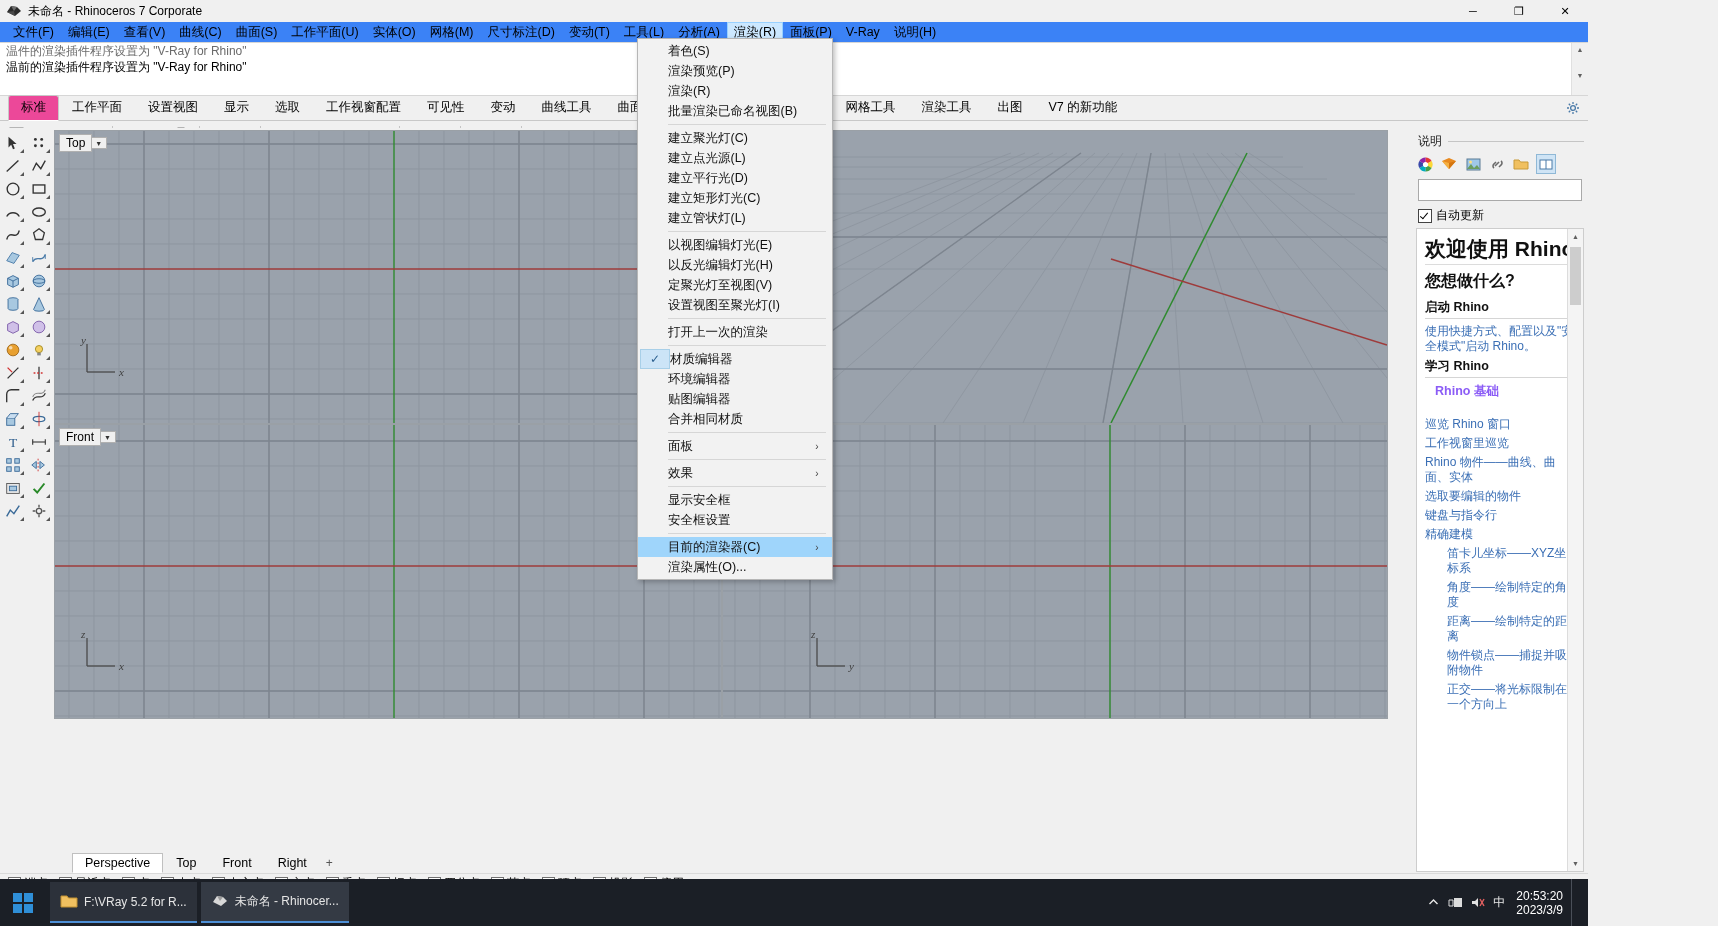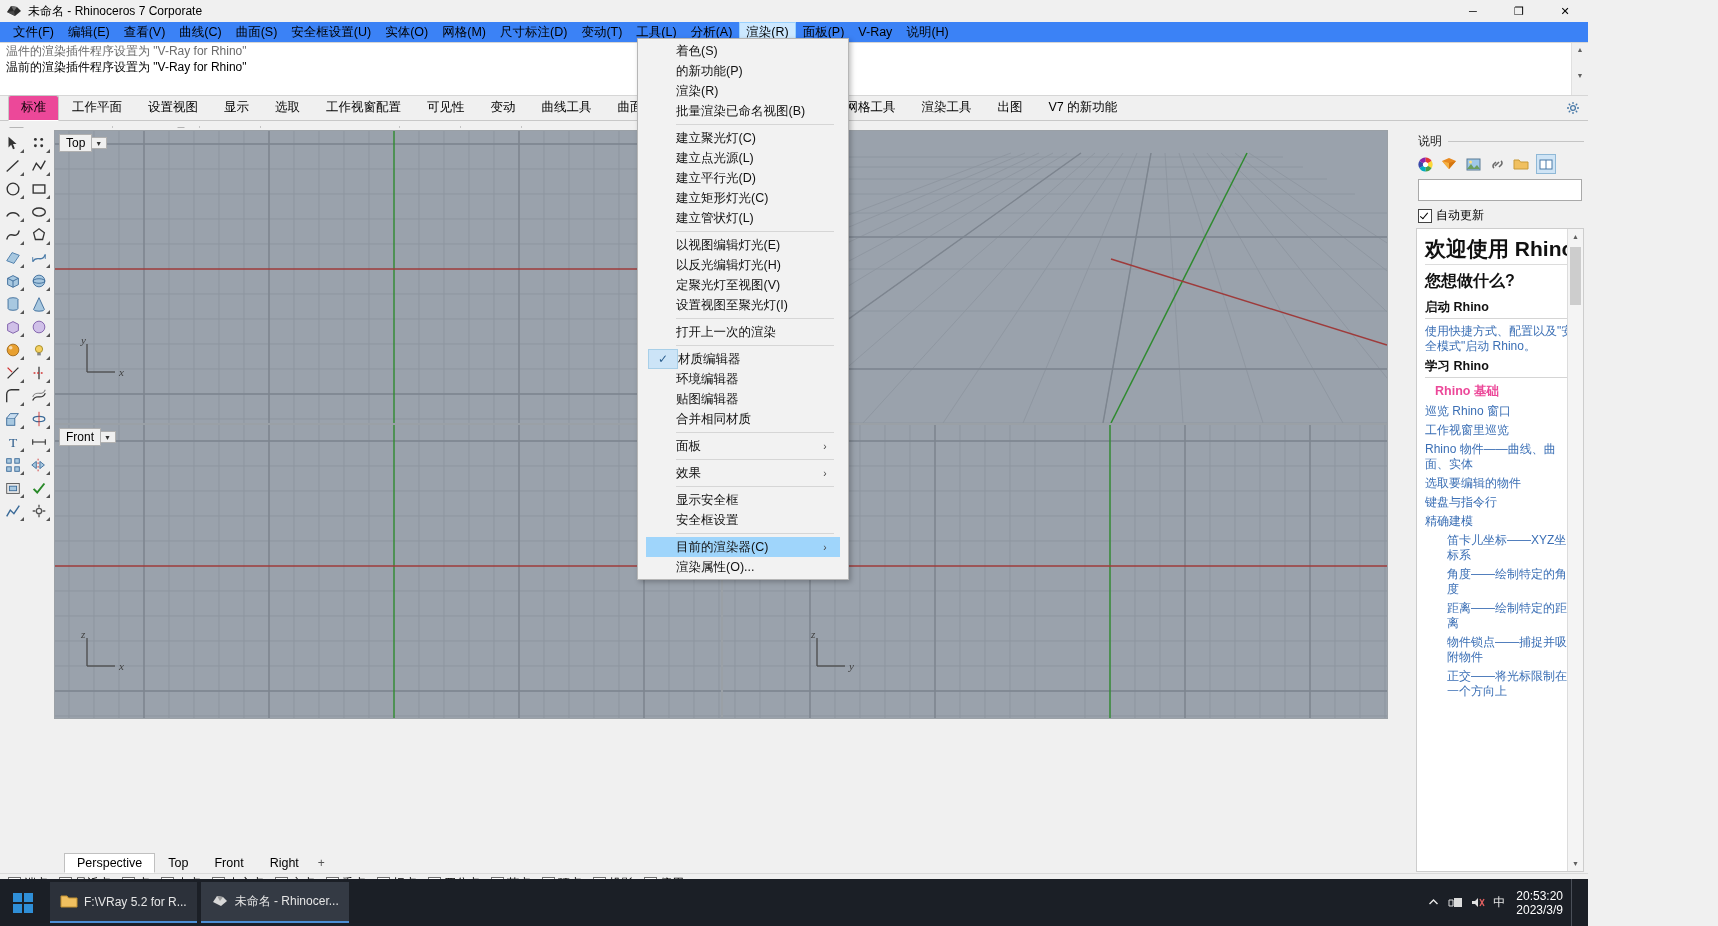--- a/index.html
+++ b/index.html
@@ -74,21 +74,21 @@
   .rp-search{margin:2px 6px 4px 8px;height:20px;background:#fff;border:1px solid #a9a9a9;}
   .rp-auto{display:flex;align-items:center;font-size:12px;color:#000;padding:2px 0 4px 8px;}
   .rp-auto .cb{width:12px;height:12px;border:1px solid #444;background:#fff;margin-right:4px;position:relative;}
   .rp-auto .cb:after{content:"";position:absolute;left:3px;top:1px;width:3px;height:7px;border:solid #000;border-width:0 1.6px 1.6px 0;transform:rotate(40deg);}
   .rp-body{flex:1;background:#fff;border:1px solid #cdcdcd;margin:0 4px 2px 6px;overflow:hidden;padding:6px 8px 0 8px;position:relative;}
   .rp-h1{font-size:21px;font-weight:bold;line-height:23px;color:#111;margin:2px 0 3px 0;}
   .rp-hr{height:1px;background:#dcdcdc;margin:4px 0 6px 0;}
   .rp-h2{font-size:16px;font-weight:bold;color:#111;margin:6px 0 7px 0;}
   .rp-h3{font-size:12.5px;font-weight:bold;color:#111;border-bottom:1px solid #d5d5d5;padding-bottom:2px;margin:3px 0 5px 0;}
   .rp-link{color:#3b6fb5;font-size:12px;line-height:15px;margin:2px 0 4px 0;cursor:pointer;}
-  .rp-bold{font-weight:bold;color:#ec4899;font-size:12.5px;margin:5px 0 4px 10px;}
+  .rp-bold{font-weight:bold;color:#8b5cf6;font-size:12.5px;margin:5px 0 17px 10px;}
   .rp-indent2{margin-left:22px;}
   .rp-scroll{position:absolute;right:0;top:0;width:15px;bottom:0;background:#f4f4f4;border-left:1px solid #dcdcdc;}
   .rp-scroll .thumb{position:absolute;top:18px;left:2px;width:11px;height:58px;background:#cdcdcd;}
   .rp-scroll .arr{width:15px;height:15px;display:flex;align-items:center;justify-content:center;font-size:7px;color:#606060;}
   .rp-scroll .arr.bot{position:absolute;bottom:0;}
 
   
   .osnap{position:absolute;left:0;right:0;bottom:33px;height:19px;background:#f0f0f0;display:flex;align-items:center;padding-left:8px;border-top:1px solid #dadada;}
   .osnap-item{display:flex;align-items:center;font-size:12px;margin-right:11px;color:#000;}
   .osnap-item .cb{width:11px;height:11px;border:1px solid #707070;background:#fff;margin-right:3px;}
@@ -102,21 +102,21 @@
   .tb-item{height:39px;display:flex;align-items:center;padding:0 10px;margin-left:4px;color:#e6e6e6;font-size:12px;background:#2c313a;border-bottom:2px solid #4d8fd6;max-width:150px;}
   .tb-item.alt{background:#343a44;}
   .tb-item .ic{width:18px;height:18px;margin-right:6px;flex:none;}
   .tb-item .tx{overflow:hidden;text-overflow:ellipsis;white-space:nowrap;}
   .tb-right{margin-left:auto;display:flex;align-items:center;color:#fff;padding-right:8px;}
   .tray-ic{width:22px;height:47px;display:flex;align-items:center;justify-content:center;font-size:12px;color:#e8e8e8;}
   .clock{font-size:12px;line-height:14px;text-align:right;padding:0 8px 0 6px;color:#fff;}
   .tb-show{width:8px;height:47px;border-left:1px solid #4a4f58;}
 
   
-  .dropdown{position:absolute;background:#f2f2f2;border:1px solid #b6b6b6;box-shadow:2px 2px 5px rgba(0,0,0,.25);z-index:100;padding:2px 8px;}
+  .dropdown{position:absolute;background:#f2f2f2;border:1px solid #b6b6b6;box-shadow:2px 2px 5px rgba(0,0,0,.25);z-index:100;padding:2px 0;}
   .mi{display:flex;align-items:center;height:20px;font-size:12.5px;padding:0 8px 0 0;white-space:nowrap;color:#111;}
   .mi .gut{width:30px;flex:none;display:flex;align-items:center;justify-content:center;}
   .mi .lab{flex:1;}
   .mi .arr{width:14px;text-align:center;color:#444;font-size:10px;}
   .mi.hl{background:#9fd5fb;}
   .mi .gut.chkbox{width:28px;height:18px;margin-left:2px;background:#cce4f7;border:1px solid #a8cfe8;display:flex;align-items:center;justify-content:center;}
   .msep{height:1px;background:#d6d6d6;margin:3px 6px 3px 30px;}
   .radio-dot{width:5px;height:5px;border-radius:50%;background:#111;}
   .chkmark{color:#2b5f8f;font-size:12px;}
 </style>
@@ -140,21 +140,21 @@
       <div class="win-btn close">✕</div>
     </div>
   </div>
 
   <div class="menubar" id="menubar">
       <div class="menu-item">文件(F)</div>
       <div class="menu-item">编辑(E)</div>
       <div class="menu-item">查看(V)</div>
       <div class="menu-item">曲线(C)</div>
       <div class="menu-item">曲面(S)</div>
-      <div class="menu-item">安全框设置(U)</div>
+      <div class="menu-item">工作平面(U)</div>
       <div class="menu-item">实体(O)</div>
       <div class="menu-item">网格(M)</div>
       <div class="menu-item">尺寸标注(D)</div>
       <div class="menu-item">变动(T)</div>
       <div class="menu-item">工具(L)</div>
       <div class="menu-item">分析(A)</div>
       <div class="menu-item open">渲染(R)</div>
       <div class="menu-item">面板(P)</div>
       <div class="menu-item">V-Ray</div>
       <div class="menu-item">说明(H)</div>
@@ -979,21 +979,21 @@
           </div>
         <div class="rp-scroll">
           <div class="arr">▲</div>
           <div class="thumb"></div>
           <div class="arr bot">▼</div>
         </div>
       </div>
     </div>
   </div>
 
-  <div class="vptabs" id="vptabs" style="bottom:52px;left:56px;right:178px;align-items:center;">
+  <div class="vptabs" id="vptabs" style="bottom:52px;left:64px;right:178px;align-items:center;">
       <div class="vptab active">Perspective</div>
       <div class="vptab">Top</div>
       <div class="vptab">Front</div>
       <div class="vptab">Right</div>
       <div class="vptab-plus">+</div>
     </div>
 
   <div class="osnap" id="osnapbar">
       <div class="osnap-item">
         <span class="cb"></span>
@@ -1106,21 +1106,21 @@
   </div>
 
   <div class="dropdown" id="render-menu" style="left:637px;top:38px;width:194px;">
       <div class="mi">
         <span class="gut"></span>
         <span class="lab">着色(S)</span>
         <span class="arr"></span>
       </div>
       <div class="mi">
         <span class="gut"></span>
-        <span class="lab">的新功能(P)</span>
+        <span class="lab">渲染预览(P)</span>
         <span class="arr"></span>
       </div>
       <div class="mi">
         <span class="gut"></span>
         <span class="lab">渲染(R)</span>
         <span class="arr"></span>
       </div>
       <div class="mi">
         <span class="gut"></span>
         <span class="lab">批量渲染已命名视图(B)</span>

